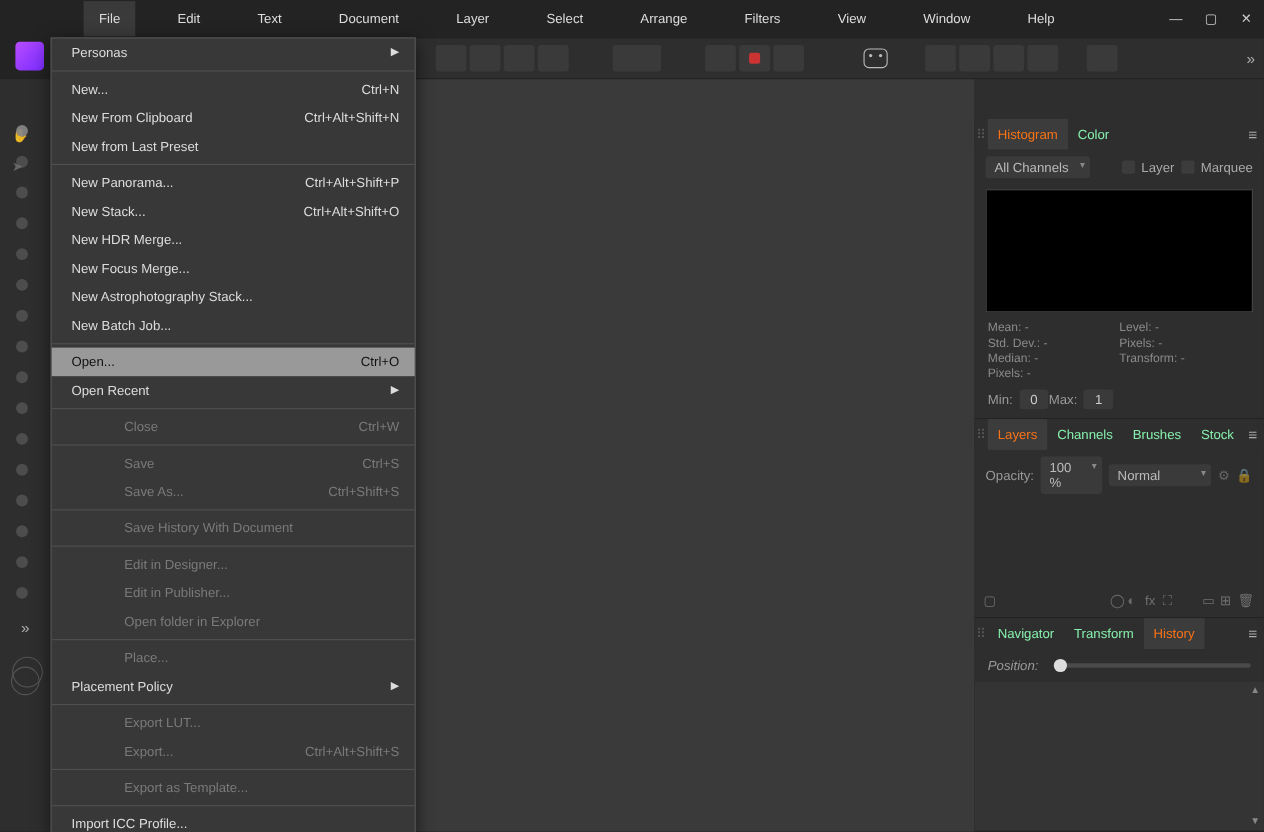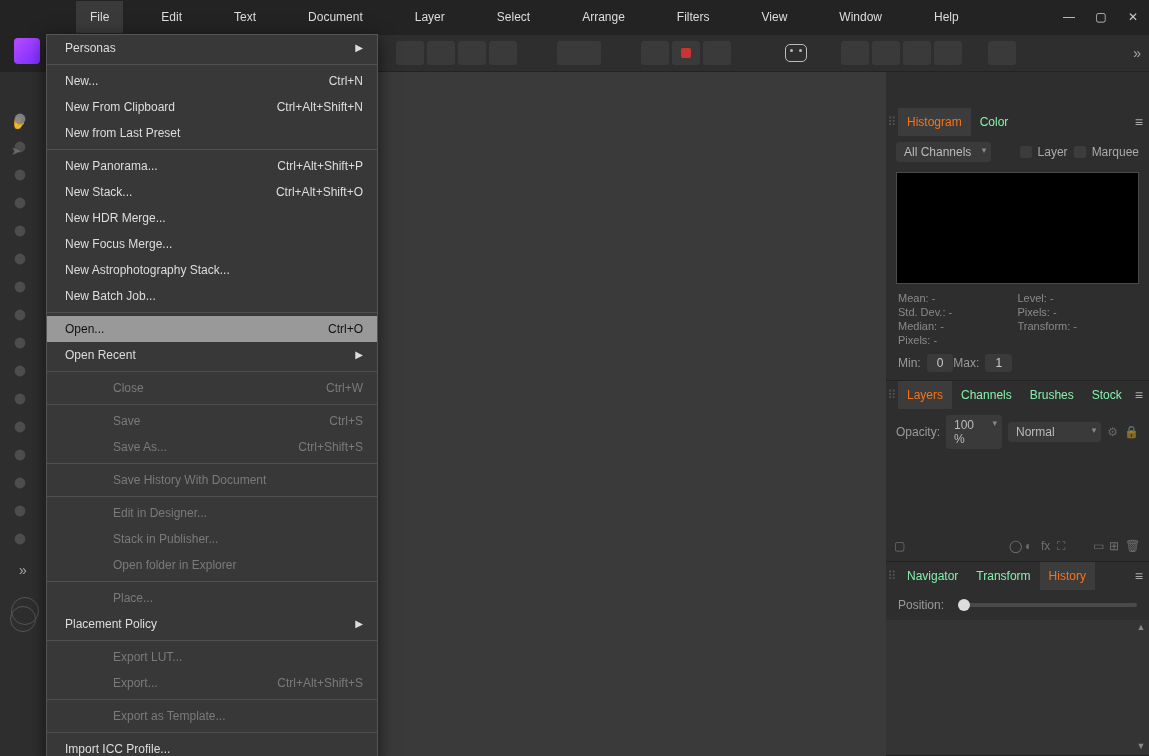--- a/index.html
+++ b/index.html
@@ -253,21 +253,21 @@
   </div>
 
   <div class="panel" style="flex:1; display:flex; flex-direction:column;">
     <div class="tabs">
       <span class="tab-grab">⠿</span>
       <span class="tab">Navigator</span>
       <span class="tab">Transform</span>
       <span class="tab active">History</span>
       <span class="tab-menu">≡</span>
     </div>
-    <div class="layers-row" style="padding:8px 12px;">
+    <div class="layers-row" style="padding:8px 12px;font-style:italic;">
       <span>Position:</span>
       <div class="slider-track">
         <div class="slider-thumb"></div>
       </div>
     </div>
     <div class="scroller">
       <div class="scroll-up">▲</div>
       <div class="scroll-dn">▼</div>
     </div>
   </div>
@@ -337,21 +337,21 @@
     </div>
     <div class="dd-sep"></div>
     <div class="dd-row disabled">
       <span>Save History With Document</span>
     </div>
     <div class="dd-sep"></div>
     <div class="dd-row disabled">
       <span>Edit in Designer...</span>
     </div>
     <div class="dd-row disabled">
-      <span>Stack in Publisher...</span>
+      <span>Edit in Publisher...</span>
     </div>
     <div class="dd-row disabled">
       <span>Open folder in Explorer</span>
     </div>
     <div class="dd-sep"></div>
     <div class="dd-row disabled">
       <span>Place...</span>
     </div>
     <div class="dd-row">
       <span>Placement Policy</span>

